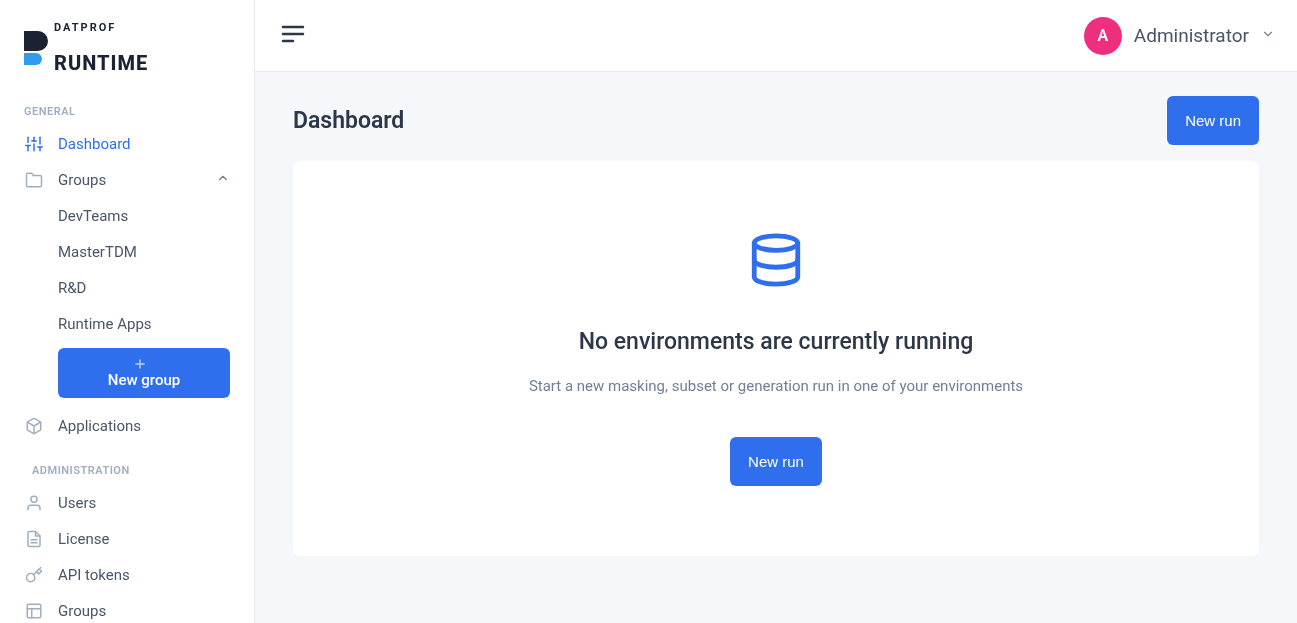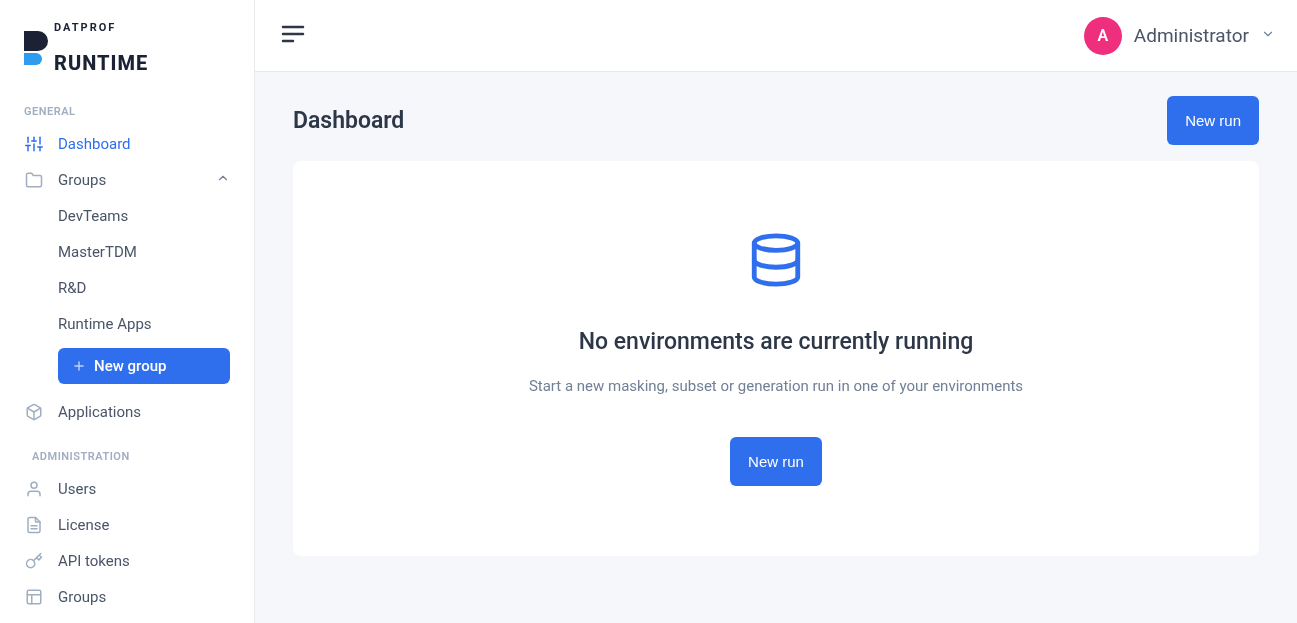--- a/index.html
+++ b/index.html
@@ -101,20 +101,21 @@
       margin: 6px 24px 10px 58px;
       background: #2f6fed;
       color: #fff;
       padding: 9px 14px;
       border-radius: 6px;
       display: flex;
       align-items: center;
       cursor: pointer;
       font-size: 15px;
       font-weight: 500;
+      flex-direction: column;
     }
     .nav-subitem-button .plus-icon {
       margin-right: 8px;
       display: flex;
       align-items: center;
       justify-content: center;
     }
     .main {
       flex: 1;
       display: flex;

